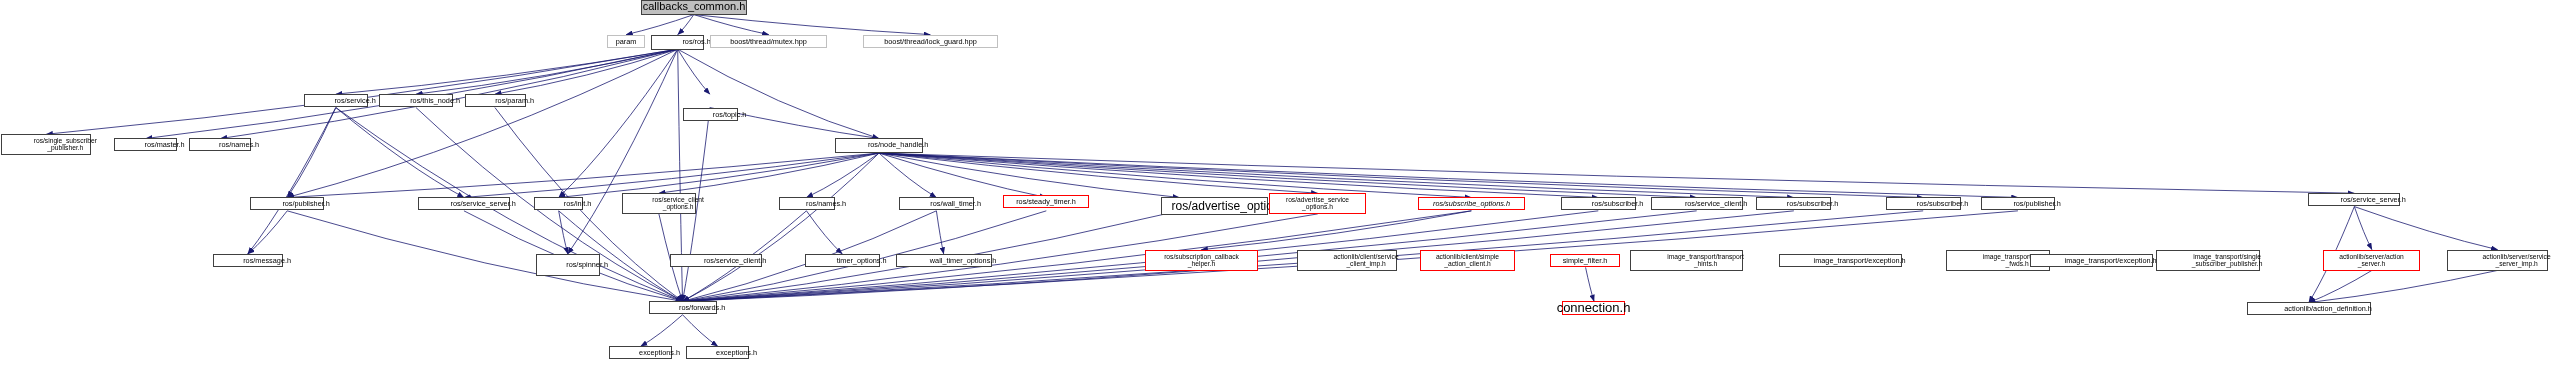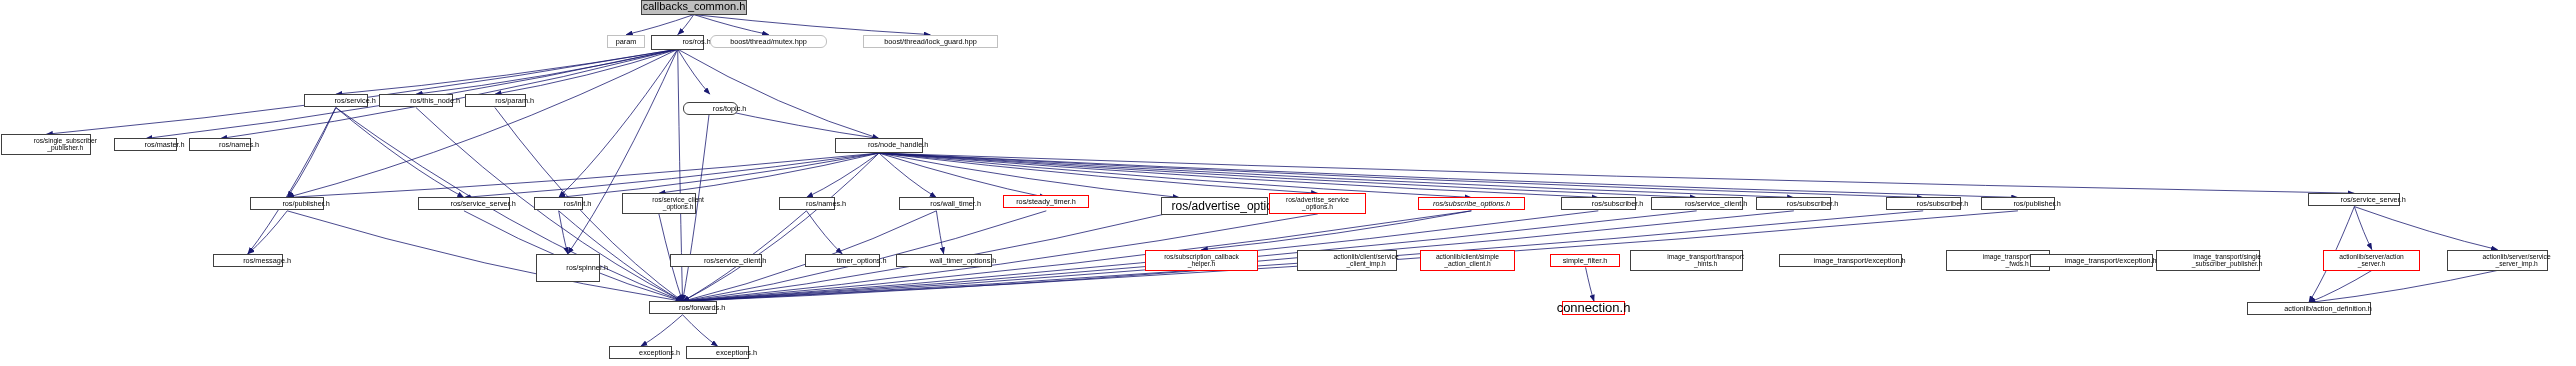--- a/index.html
+++ b/index.html
@@ -92,51 +92,51 @@
       <path d="M1978,445 Q1551,478.15 1124,496" fill="none" stroke="#191970" stroke-width="1.3" marker-end="url(#ah)"></path>
       <path d="M2611,440 Q2618.7,476.4 2625,496" fill="none" stroke="#191970" stroke-width="1.3" marker-end="url(#ah)"></path>
       <path d="M3906,445 Q3848.8,479.45 3802,498" fill="none" stroke="#191970" stroke-width="1.3" marker-end="url(#ah)"></path>
       <path d="M4113,445 Q3957.5,479.45 3802,498" fill="none" stroke="#191970" stroke-width="1.3" marker-end="url(#ah)"></path>
       <path d="M1124,518 Q1086.05,551.8 1055,570" fill="none" stroke="#191970" stroke-width="1.3" marker-end="url(#ah)"></path>
       <path d="M1124,518 Q1155.9,551.8 1182,570" fill="none" stroke="#191970" stroke-width="1.3" marker-end="url(#ah)"></path>
     </svg>
 <div class="node sel" style="left: 641px; top: 0px; width: 106px; height: 14.6px; font-size: 11px;">callbacks_common.h</div>
     <div class="node thin" style="left: 607px; top: 35px; width: 38px; height: 13.4px; font-size: 7.3px;">param</div>
     <div class="node solid" style="left: 651px; top: 35px; width: 53px; height: 14.6px; font-size: 7.3px;">ros/ros.h</div>
-    <div class="node thin" style="left: 710px; top: 35px; width: 117px; height: 13.4px; font-size: 7.3px; border-radius: 6px;">boost/thread/mutex.hpp</div>
+    <div class="node thin" style="left: 710px; top: 35px; width: 117px; height: 13.4px; font-size: 7.3px;">boost/thread/mutex.hpp</div>
     <div class="node thin" style="left: 863px; top: 35px; width: 135px; height: 13.4px; font-size: 7.3px;">boost/thread/lock_guard.hpp</div>
     <div class="node solid" style="left: 1.2px; top: 134px; width: 90px; height: 20.6px; font-size: 6.7px;">ros/single_subscriber
 _publisher.h</div>
     <div class="node solid" style="left: 114px; top: 138px; width: 63px; height: 13.4px; font-size: 7.3px;">ros/master.h</div>
     <div class="node solid" style="left: 189px; top: 138px; width: 62px; height: 13.4px; font-size: 7.3px;">ros/names.h</div>
     <div class="node solid" style="left: 304px; top: 94px; width: 64px; height: 13.4px; font-size: 7.3px;">ros/service.h</div>
     <div class="node solid" style="left: 379px; top: 94px; width: 74px; height: 13.4px; font-size: 7.3px;">ros/this_node.h</div>
     <div class="node solid" style="left: 465px; top: 94px; width: 61px; height: 13.4px; font-size: 7.3px;">ros/param.h</div>
-    <div class="node solid" style="left: 683px; top: 102px; width: 55px; height: 13.4px; font-size: 7.3px; border-radius: 6px;">ros/topic.h</div>
+    <div class="node solid" style="left: 683px; top: 108px; width: 55px; height: 13.4px; font-size: 7.3px;">ros/topic.h</div>
     <div class="node solid" style="left: 835px; top: 138px; width: 88px; height: 14.6px; font-size: 7.3px;">ros/node_handle.h</div>
     <div class="node solid" style="left: 250px; top: 197px; width: 74px; height: 13.4px; font-size: 7.3px;">ros/publisher.h</div>
     <div class="node solid" style="left: 418px; top: 197px; width: 92px; height: 13.4px; font-size: 7.3px;">ros/service_server.h</div>
     <div class="node solid" style="left: 534px; top: 197px; width: 49px; height: 13.4px; font-size: 7.3px;">ros/init.h</div>
     <div class="node solid" style="left: 622px; top: 193px; width: 74px; height: 20.6px; font-size: 6.7px;">ros/service_client
 _options.h</div>
     <div class="node solid" style="left: 779px; top: 197px; width: 56px; height: 13.4px; font-size: 7.3px;">ros/names.h</div>
     <div class="node solid" style="left: 899px; top: 197px; width: 75px; height: 13.4px; font-size: 7.3px;">ros/wall_timer.h</div>
     <div class="node red" style="left: 1003px; top: 195px; width: 86px; height: 13.4px; font-size: 7.3px;">ros/steady_timer.h</div>
     <div class="node solid" style="left: 1126px; top: 197px; width: 107px; height: 18px; font-size: 12px; margin-left: 35px;">ros/advertise_options.h</div>
     <div class="node red" style="left: 1269px; top: 193px; width: 97px; height: 20.6px; font-size: 6.7px;">ros/advertise_service
 _options.h</div>
     <div class="node red" style="left: 1418px; top: 197px; width: 107px; height: 13.4px; font-size: 7.3px; font-style: italic;">ros/subscribe_options.h</div>
     <div class="node solid" style="left: 1561px; top: 197px; width: 75px; height: 13.4px; font-size: 7.3px;">ros/subscriber.h</div>
     <div class="node solid" style="left: 1651px; top: 197px; width: 92px; height: 13.4px; font-size: 7.3px;">ros/service_client.h</div>
     <div class="node solid" style="left: 1756px; top: 197px; width: 75px; height: 13.4px; font-size: 7.3px;">ros/subscriber.h</div>
     <div class="node solid" style="left: 1886px; top: 197px; width: 75px; height: 13.4px; font-size: 7.3px;">ros/subscriber.h</div>
     <div class="node solid" style="left: 1981px; top: 197px; width: 74px; height: 13.4px; font-size: 7.3px;">ros/publisher.h</div>
     <div class="node solid" style="left: 2308px; top: 193px; width: 92px; height: 13.4px; font-size: 7.3px;">ros/service_server.h</div>
     <div class="node solid" style="left: 213px; top: 254px; width: 70px; height: 13.4px; font-size: 7.3px;">ros/message.h</div>
-    <div class="node solid" style="left: 536px; top: 254px; width: 64px; height: 28px; font-size: 7.3px;">ros/spinner.h</div>
+    <div class="node solid" style="left: 536px; top: 254px; width: 64px; height: 22px; font-size: 7.3px;">ros/spinner.h</div>
     <div class="node solid" style="left: 670px; top: 254px; width: 92px; height: 13.4px; font-size: 7.3px;">ros/service_client.h</div>
     <div class="node solid" style="left: 805px; top: 254px; width: 75px; height: 13.4px; font-size: 7.3px;">timer_options.h</div>
     <div class="node solid" style="left: 896px; top: 254px; width: 96px; height: 13.4px; font-size: 7.3px;">wall_timer_options.h</div>
     <div class="node red" style="left: 1145px; top: 250px; width: 113px; height: 20.6px; font-size: 6.7px;">ros/subscription_callback
 _helper.h</div>
     <div class="node solid" style="left: 1297px; top: 250px; width: 100px; height: 20.6px; font-size: 6.7px;">actionlib/client/service
 _client_imp.h</div>
     <div class="node red" style="left: 1420px; top: 250px; width: 95px; height: 20.6px; font-size: 6.7px;">actionlib/client/simple
 _action_client.h</div>
     <div class="node red" style="left: 1550px; top: 254px; width: 70px; height: 13.4px; font-size: 7.3px;">simple_filter.h</div>

